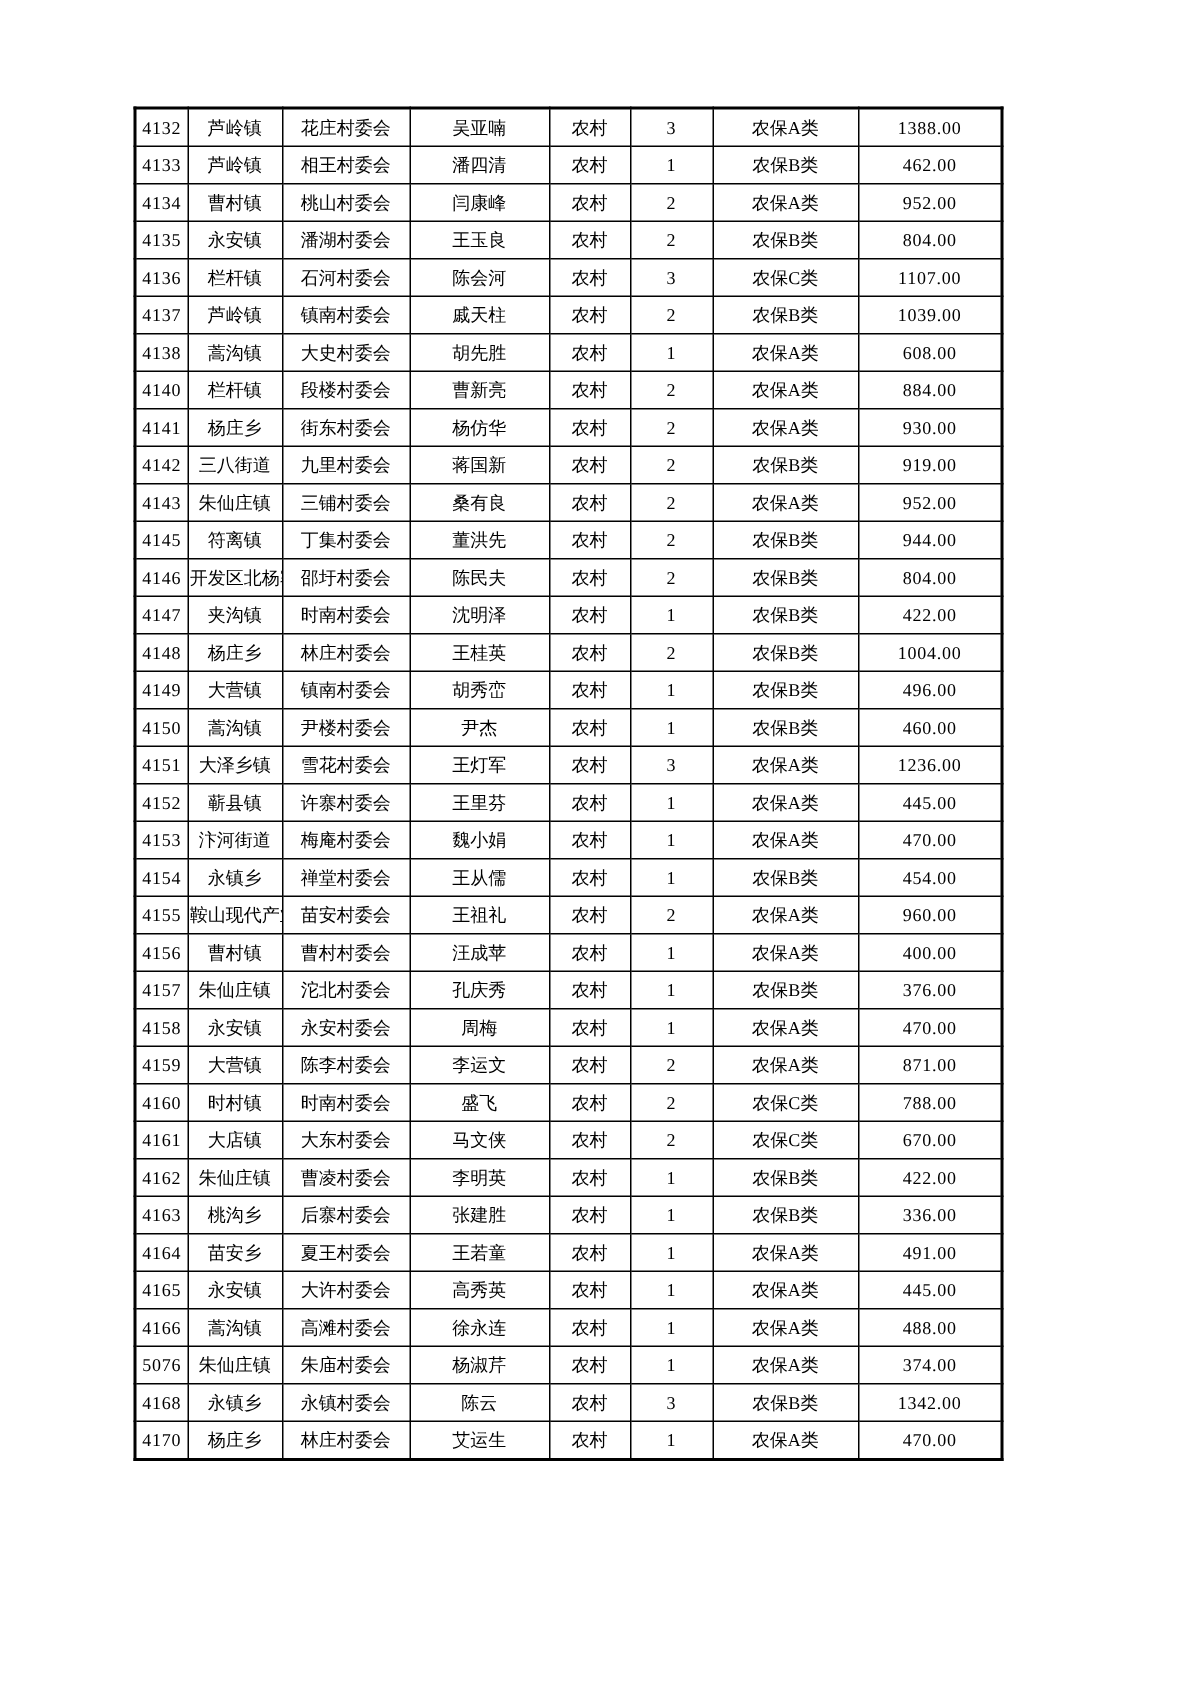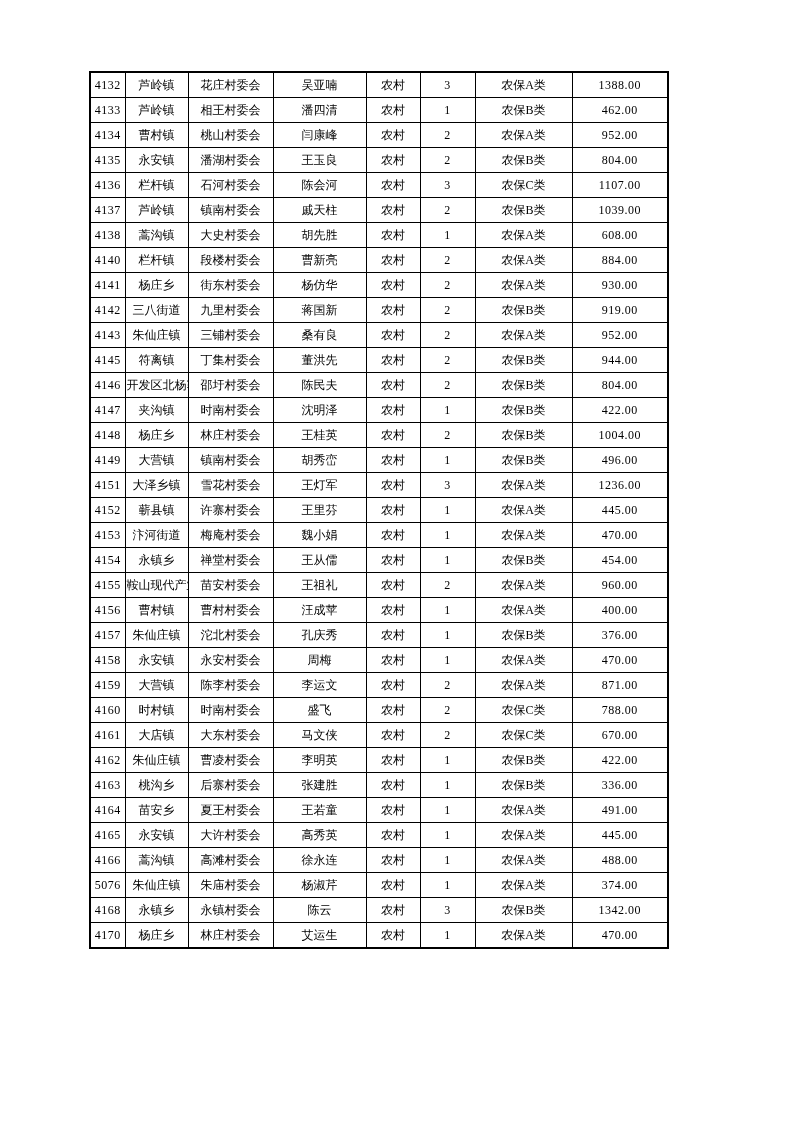--- a/index.html
+++ b/index.html
@@ -466,20 +466,46 @@
           </td>
           <td>
             <div class="clip">农保B类</div>
           </td>
           <td class="num">
             <div class="clip">496.00</div>
           </td>
         </tr>
         <tr>
           <td class="num">
+            <div class="clip">4150</div>
+          </td>
+          <td>
+            <div class="clip">蒿沟镇</div>
+          </td>
+          <td>
+            <div class="clip">尹楼村委会</div>
+          </td>
+          <td>
+            <div class="clip">尹杰</div>
+          </td>
+          <td>
+            <div class="clip">农村</div>
+          </td>
+          <td class="num">
+            <div class="clip">1</div>
+          </td>
+          <td>
+            <div class="clip">农保B类</div>
+          </td>
+          <td class="num">
+            <div class="clip">460.00</div>
+          </td>
+        </tr>
+        <tr>
+          <td class="num">
             <div class="clip">4151</div>
           </td>
           <td>
             <div class="clip">大泽乡镇</div>
           </td>
           <td>
             <div class="clip">雪花村委会</div>
           </td>
           <td>
             <div class="clip">王灯军</div>

